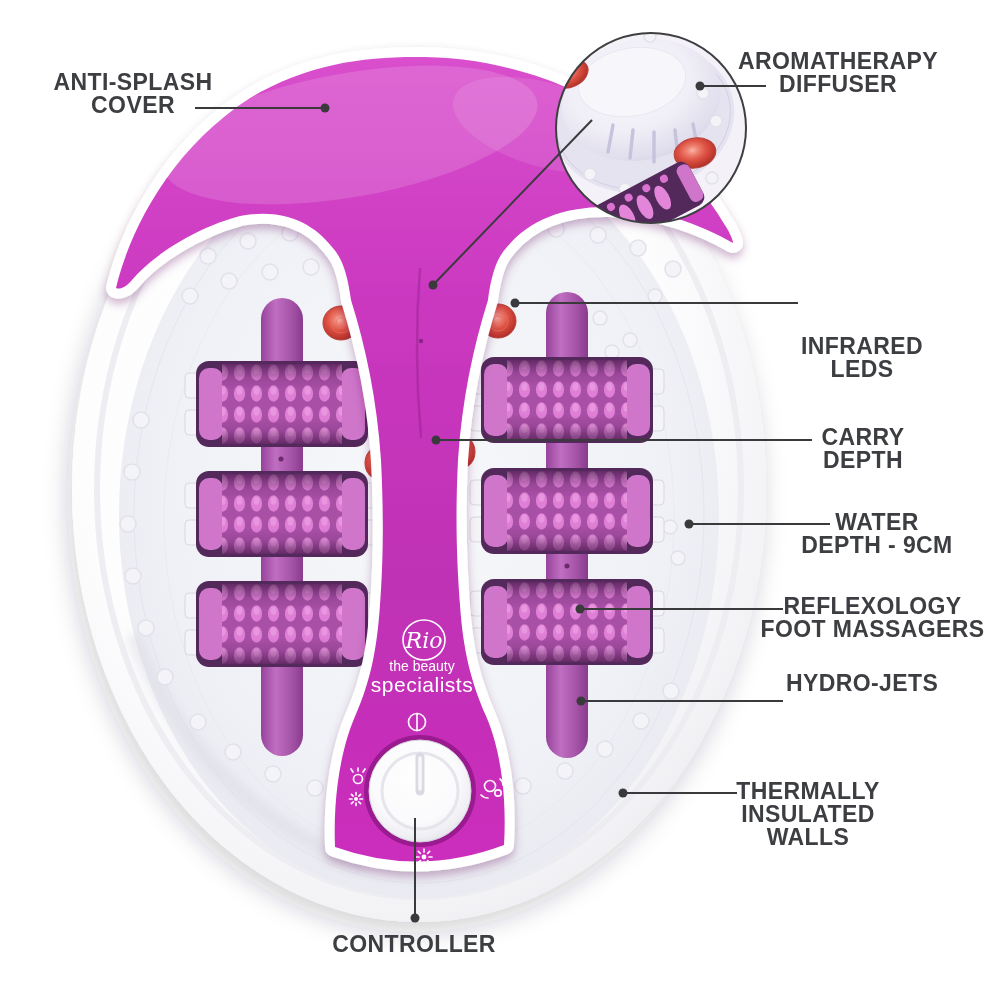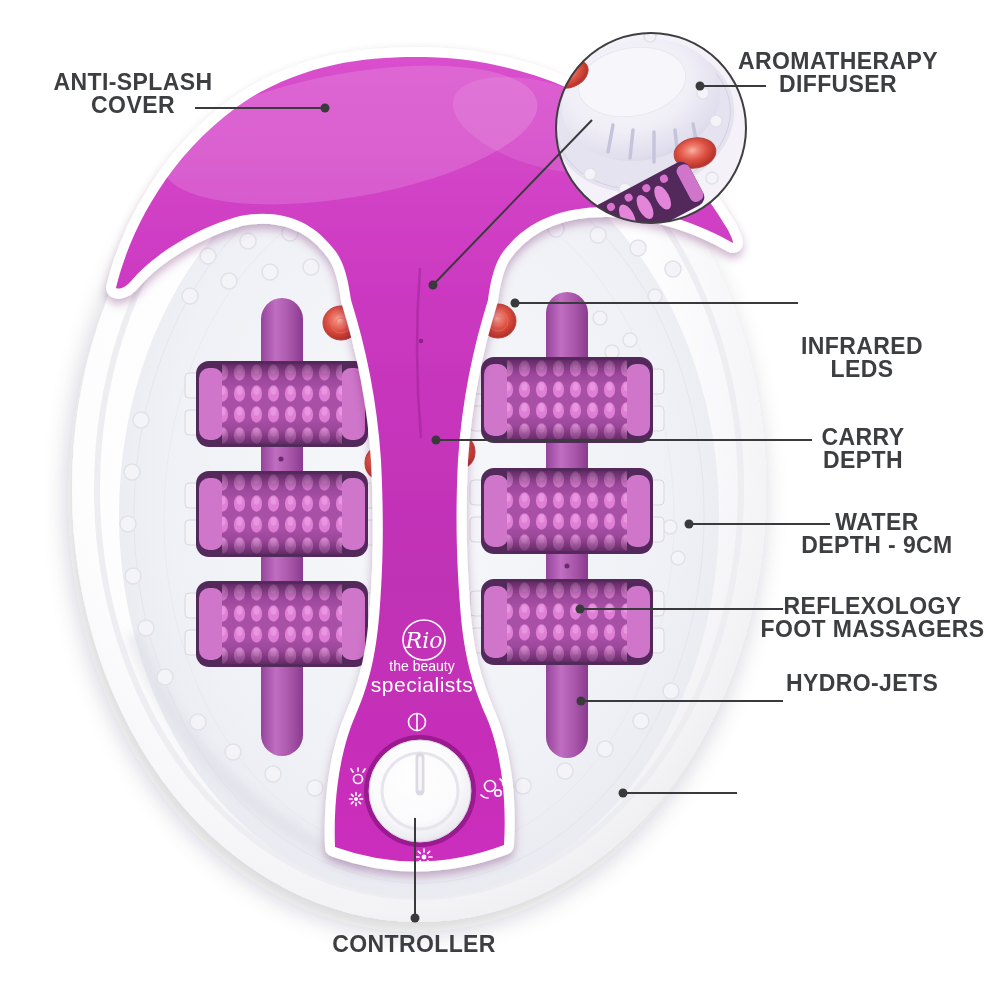--- a/index.html
+++ b/index.html
@@ -339,15 +339,18 @@
 COVER</div>
 <div class="label" style="left:742px;top:307px;margin-top:28px;">INFRARED
 LEDS</div>
 <div class="label" style="left:743px;top:426px;">CARRY
 DEPTH</div>
 <div class="label" style="left:757px;top:511px;">WATER
 DEPTH - 9CM</div>
 <div class="label" style="left:730px;top:595px;width:285px;">REFLEXOLOGY
 FOOT MASSAGERS</div>
 <div class="label" style="left:742px;top:672px;">HYDRO-JETS</div>
+<div class="label" style="left:688px;top:780px;">THERMALLY
+INSULATED
+WALLS</div>
 <div class="label" style="left:294px;top:933px;">CONTROLLER</div>
 
 </div>
 
 </body></html>

